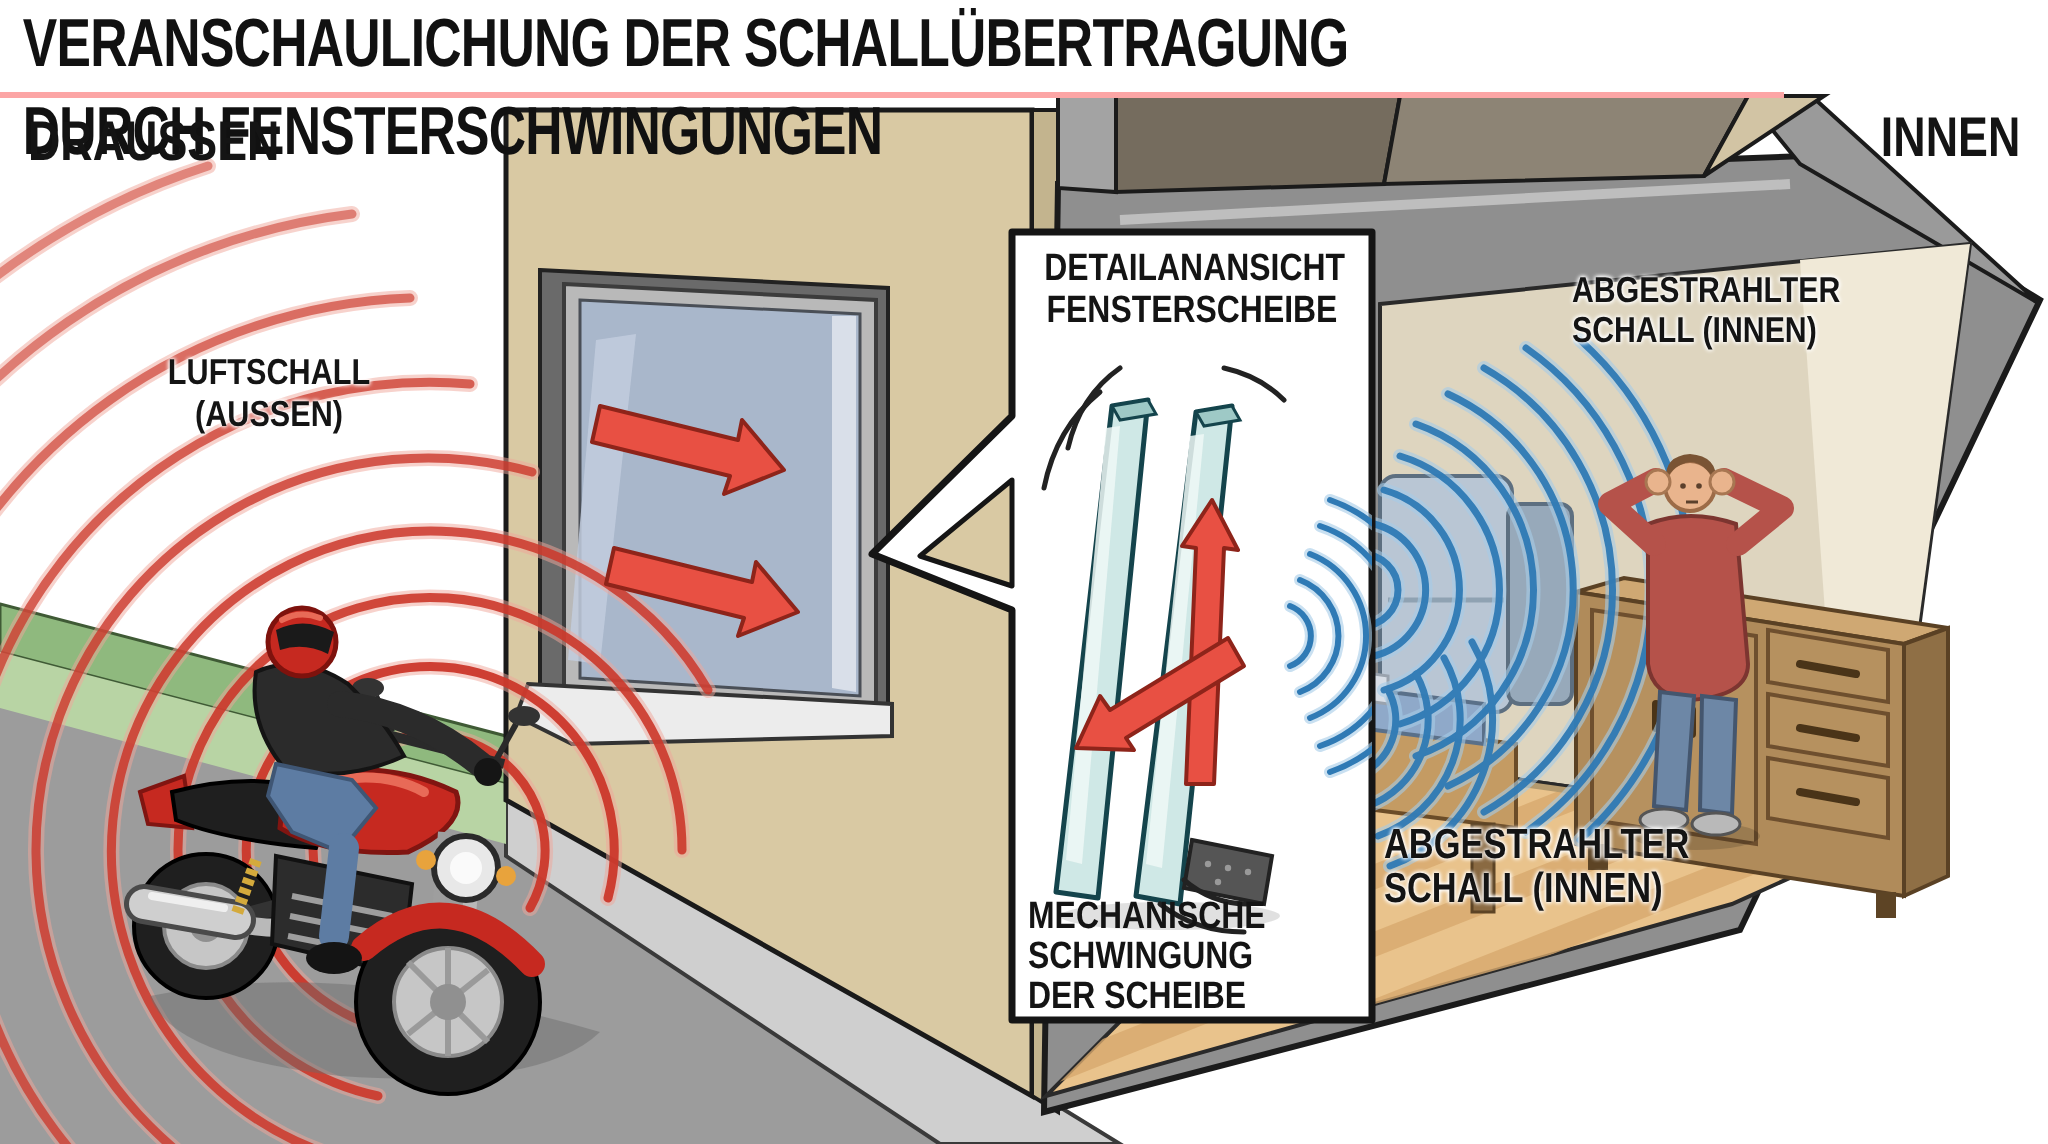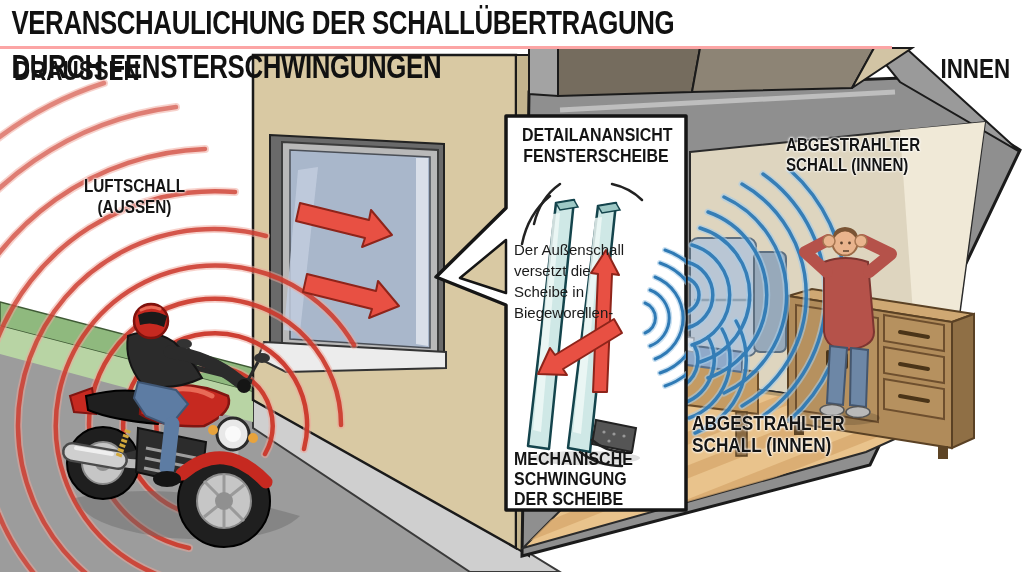--- a/index.html
+++ b/index.html
@@ -319,21 +319,20 @@
 <div class="label halo z-top" id="lbl-abg-bottom">
   <span style="display:block">ABGESTRAHLTER</span>
   <span style="display:block">SCHALL (INNEN)</span>
 </div>
 
 <div class="label z-top" id="lbl-detail-head">
   <span style="display:block">DETAILANANSICHT</span>
   <span style="display:block">FENSTERSCHEIBE</span>
 </div>
 
-<div class="label z-top" id="lbl-detail-body">Der Außenschall versetzt die Scheibe in Biegeworellen-</div>
 
 <div class="label z-top" id="lbl-mech">
   <span style="display:block">MECHANISCHE</span>
   <span style="display:block">SCHWINGUNG</span>
   <span style="display:block">DER SCHEIBE</span>
 </div>
 
 </div>
 
 </body></html>

